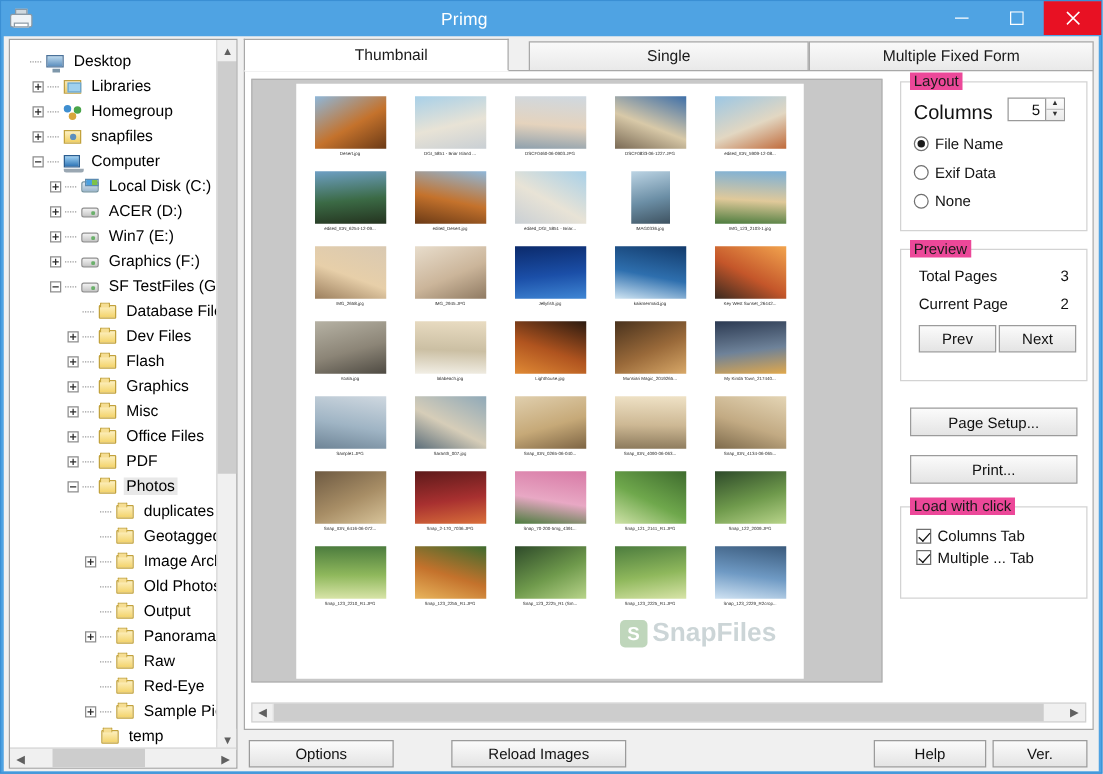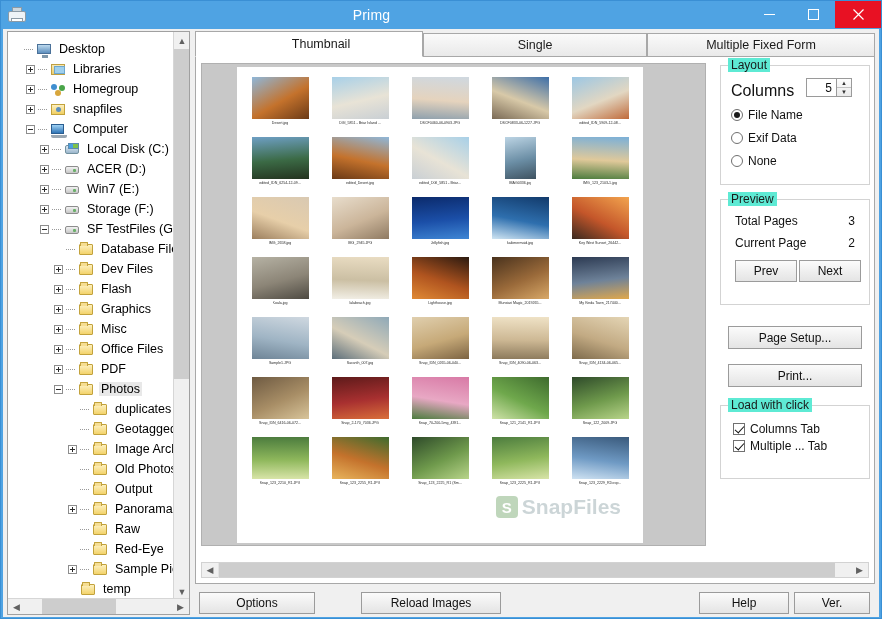--- a/index.html
+++ b/index.html
@@ -233,21 +233,21 @@
     border: 1px solid #a8a8a8;
     background: linear-gradient(#fafafa, #e9e9e9);
     display: flex; align-items: center; justify-content: center;
     font-size: 12.5px; color: #1a1a1a;
   }
   .tab.active {
     top: 0; height: 26px;
     background: #ffffff; border-bottom: 1px solid #ffffff;
     z-index: 3;
   }
-  #tab0 { left: 0px;   width: 228px; padding-left: 24px; }
+  #tab0 { left: 0px;   width: 212px; padding-left: 24px; }
   #tab1 { left: 228px; width: 224px; }
   #tab2 { left: 452px; width: 228px; }
 
   
   .mainpane {
     position: absolute; left: 192px; top: 27px;
     width: 680px; height: 528px;
     background: #ffffff; border: 1px solid #a8a8a8;
   }
   .preview-outer {
@@ -326,21 +326,21 @@
     width: 160px; height: 430px;
   }
   .group {
     position: absolute;
     border: 1px solid #d3d3d3;
     background: transparent;
   }
   .group > legend,
   .glabel {
     position: absolute; top: -8px; left: 7px;
-    background: #5eead4; padding: 0 3px;
+    background: #ec4899; padding: 0 3px;
     font-size: 12px; color: #1a1a1a;
   }
 
   #grp-layout  { left: 8px; top: 8px;  width: 150px; height: 120px; }
   #grp-preview { left: 8px; top: 142px; width: 150px; height: 106px; }
   #grp-load    { left: 8px; top: 348px; width: 150px; height: 74px; }
 
   .row { display: flex; align-items: center; font-size: 12px; color: #111; }
   .lbl2 { font-size: 16px; color: #111; }
 
@@ -526,21 +526,21 @@
             </span>
             <span class="lbl">Win7 (E:)</span>
           </div>
           <div class="trow">
             <span style="display:inline-block;width:32px;flex:0 0 auto"></span>
             <span class="expander plus"></span>
             <span class="dots"></span>
             <span class="ico">
               <span class="ic-drive"></span>
             </span>
-            <span class="lbl">Storage (F:)</span>
+            <span class="lbl">Graphics (F:)</span>
           </div>
           <div class="trow">
             <span style="display:inline-block;width:32px;flex:0 0 auto"></span>
             <span class="expander"></span>
             <span class="dots"></span>
             <span class="ico">
               <span class="ic-drive"></span>
             </span>
             <span class="lbl">SF TestFiles (G:)</span>
           </div>

